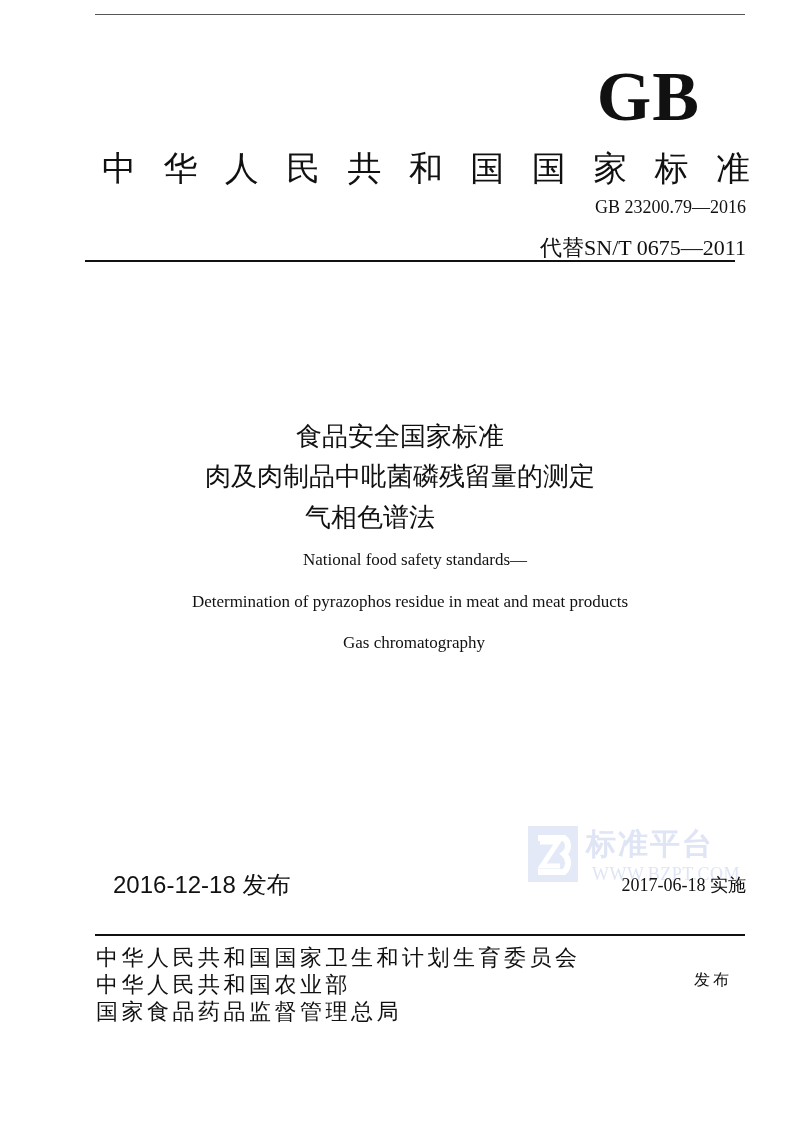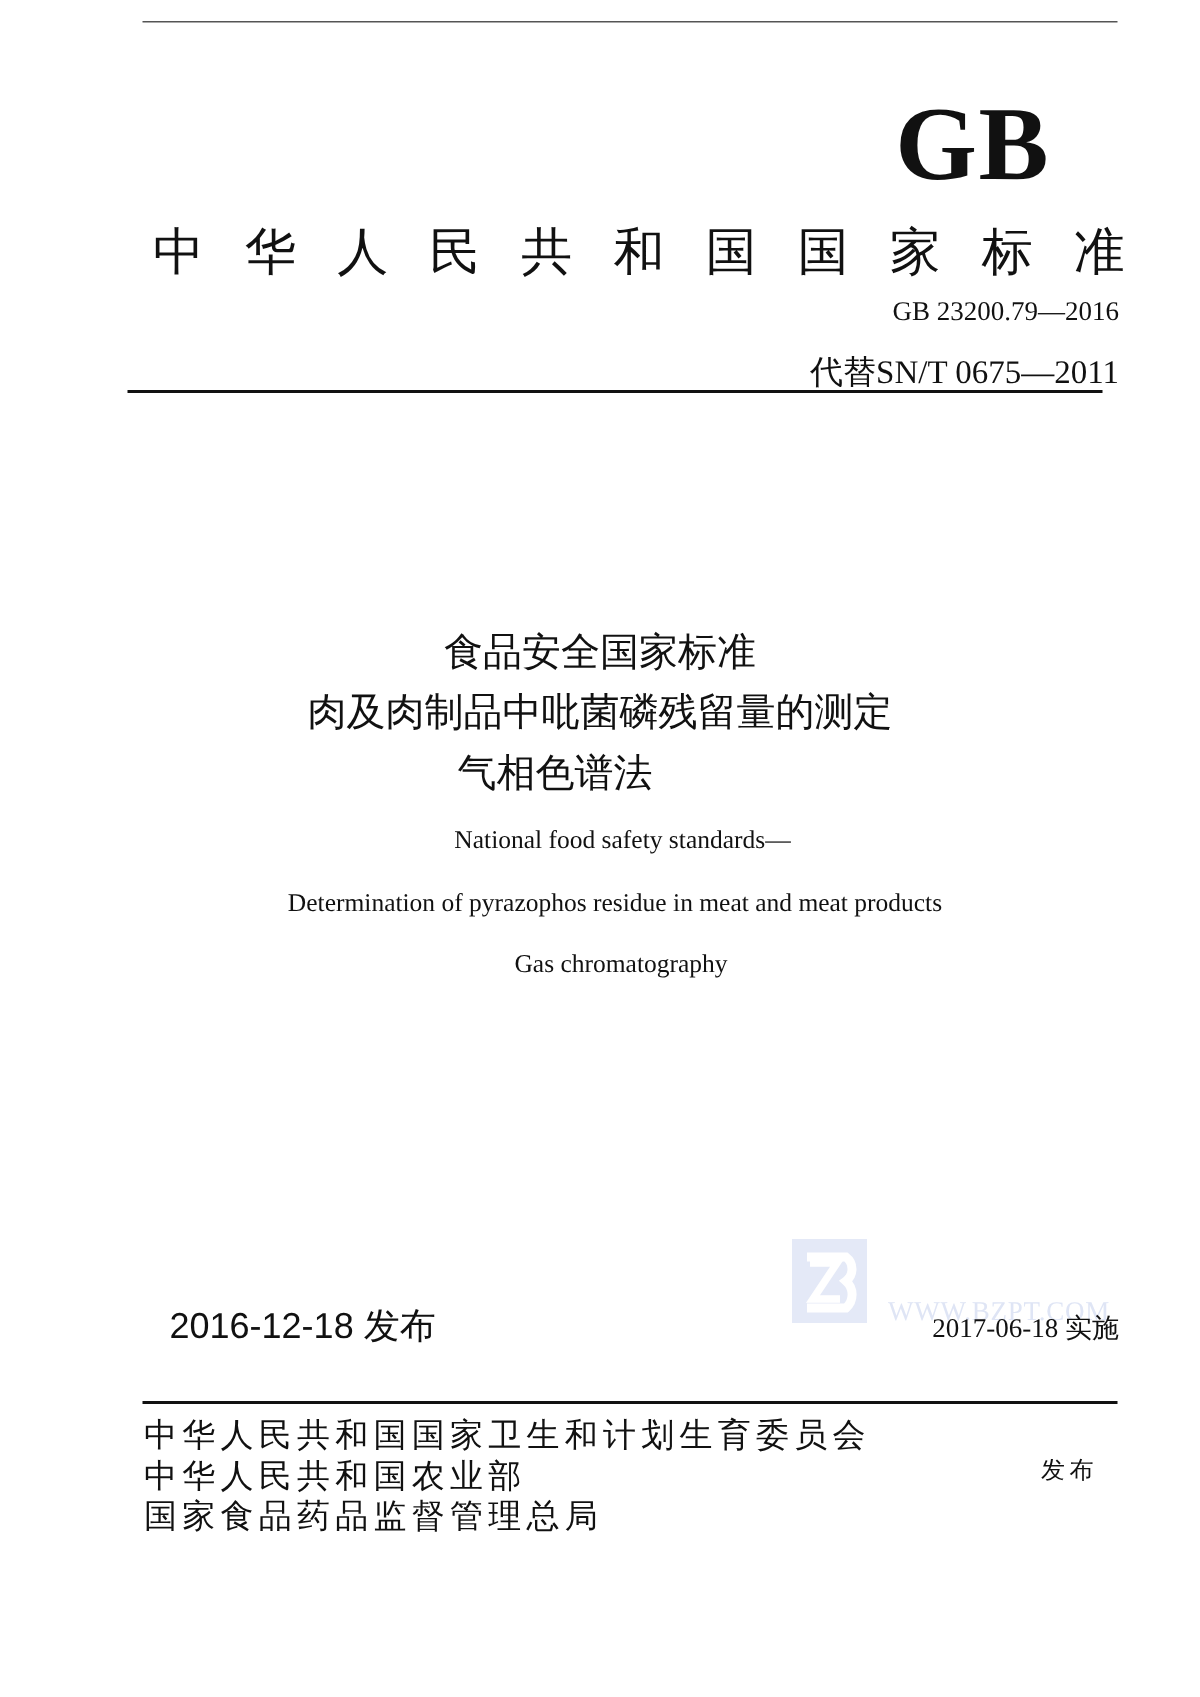--- a/index.html
+++ b/index.html
@@ -5,21 +5,21 @@
   html, body { margin: 0; padding: 0; background: #ffffff; }
   body { width: 800px; height: 1131px; position: relative; overflow: hidden; color: #111; }
   .abs { position: absolute; }
   .rule-top { left: 95px; top: 14px; width: 650px; height: 1px; background: #555; }
   .gb-logo { right: 100px; top: 62px; font-family: "Liberation Serif", serif; font-weight: bold; font-size: 70px; line-height: 70px; letter-spacing: 1px; }
   .country-title { left: 70px; top: 148px; width: 680px; display: flex; justify-content: space-between; font-family: "DejaVu Sans", sans-serif; font-size: 34px; line-height: 40px; padding-left: 32px; box-sizing: border-box; }
   .country-title span { display: inline-block; }
   .std-no { right: 54px; top: 196px; font-family: "Liberation Serif", serif; font-size: 18px; line-height: 22px; }
   .replaces { right: 54px; top: 237px; font-family: "Liberation Serif", serif; font-size: 22px; line-height: 22px; }
   .rule-mid { left: 85px; top: 260px; width: 650px; height: 2px; background: #111; }
-  .title-cn { left: 0; width: 800px; text-align: center; font-family: Liberation Mono, monospace; font-size: 26px; line-height: 40px; }
+  .title-cn { left: 0; width: 800px; text-align: center; font-family: Liberation Sans, sans-serif; font-size: 26px; line-height: 40px; }
   .title-en { left: 0; width: 800px; text-align: center; font-family: "Liberation Serif", serif; font-size: 17px; line-height: 22px; }
   .watermark { left: 528px; top: 826px; width: 200px; height: 60px; opacity: 1; }
   .wm-box { position: absolute; left: 0; top: 0; width: 50px; height: 56px; }
   .wm-text { position: absolute; left: 58px; top: 0; font-family: "DejaVu Serif", serif; font-size: 30px; line-height: 36px; color: #dfe5f5; font-weight: bold; letter-spacing: 2px; }
   .wm-url { position: absolute; left: 64px; top: 40px; font-family: "Liberation Serif", serif; font-size: 18px; line-height: 16px; color: #dfe5f5; letter-spacing: 0.5px; }
   .date-issue { left: 113px; top: 874px; font-family: Liberation Sans, sans-serif; font-size: 24px; line-height: 22px; }
   .date-impl { right: 54px; top: 874px; font-family: "Liberation Serif", serif; font-size: 18px; line-height: 22px; }
   .rule-bottom { left: 95px; top: 934px; width: 650px; height: 2px; background: #111; }
   .issuer { left: 96px; font-family: "DejaVu Sans", sans-serif; font-size: 22px; line-height: 28px; letter-spacing: 3.5px; }
   .issue-label { right: 68px; top: 940px; font-family: "DejaVu Sans", sans-serif; font-size: 16px; line-height: 28px; letter-spacing: 3px; }
@@ -56,20 +56,21 @@
 <div class="abs title-en" style="top:549px; left:15px;">National food safety standards—</div>
 <div class="abs title-en" style="top:591px; left:10px;">Determination of pyrazophos residue in meat and meat products</div>
 <div class="abs title-en" style="top:632px; left:14px;">Gas chromatography</div>
 
 <div class="abs watermark">
   <svg class="wm-box" viewBox="0 0 50 56">
     <rect x="0" y="0" width="50" height="56" fill="#e4e9f7"></rect>
     <path d="M10 12 H36 A10 10 0 0 1 36 28 A12 12 0 0 1 36 46 H10" fill="none" stroke="#ffffff" stroke-width="6"></path>
     <path d="M12 16 H30 L14 40 H32" fill="none" stroke="#ffffff" stroke-width="5"></path>
   </svg>
+  <div class="wm-text">标准平台</div>
   <div class="wm-url">WWW.BZPT.COM</div>
 </div>
 
 <div class="abs date-issue">2016-12-18 发布</div>
 <div class="abs date-impl">2017-06-18 实施</div>
 <div class="abs rule-bottom"></div>
 
 <div class="abs issuer" style="top:944px;">中华人民共和国国家卫生和计划生育委员会</div>
 <div class="abs issuer" style="top:971px;">中华人民共和国农业部</div>
 <div class="abs issuer" style="top:998px;">国家食品药品监督管理总局</div>

